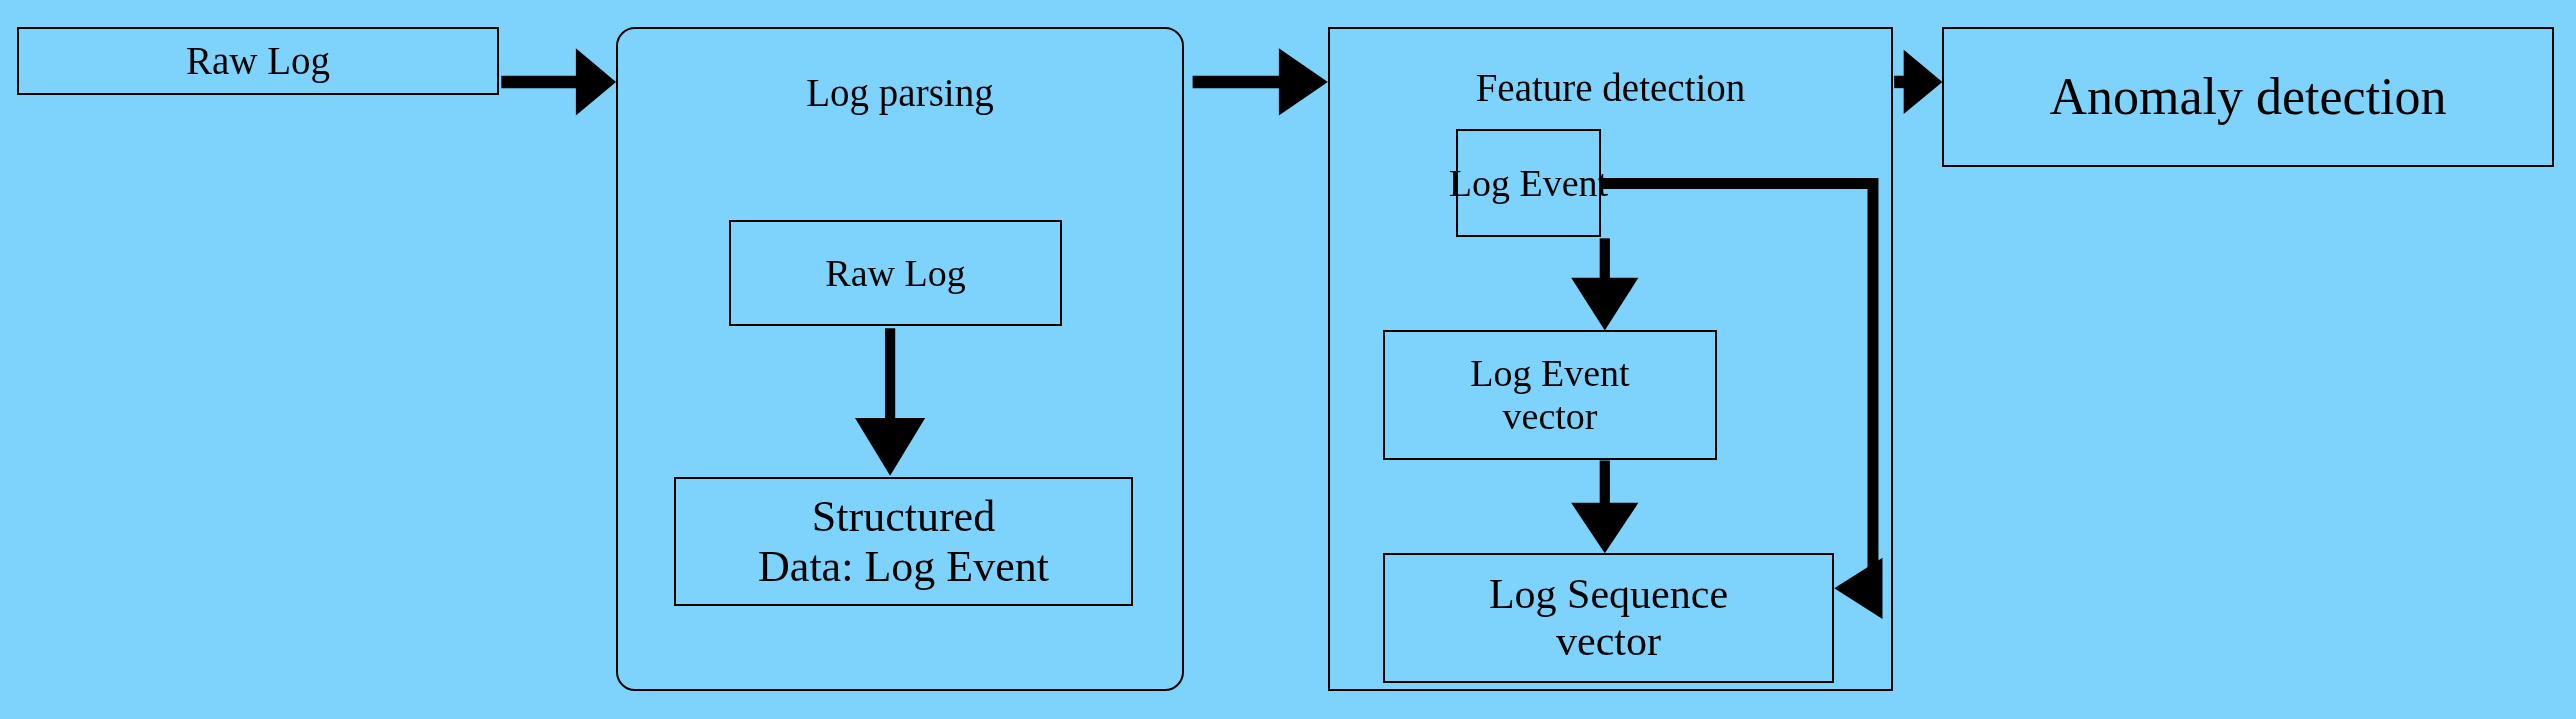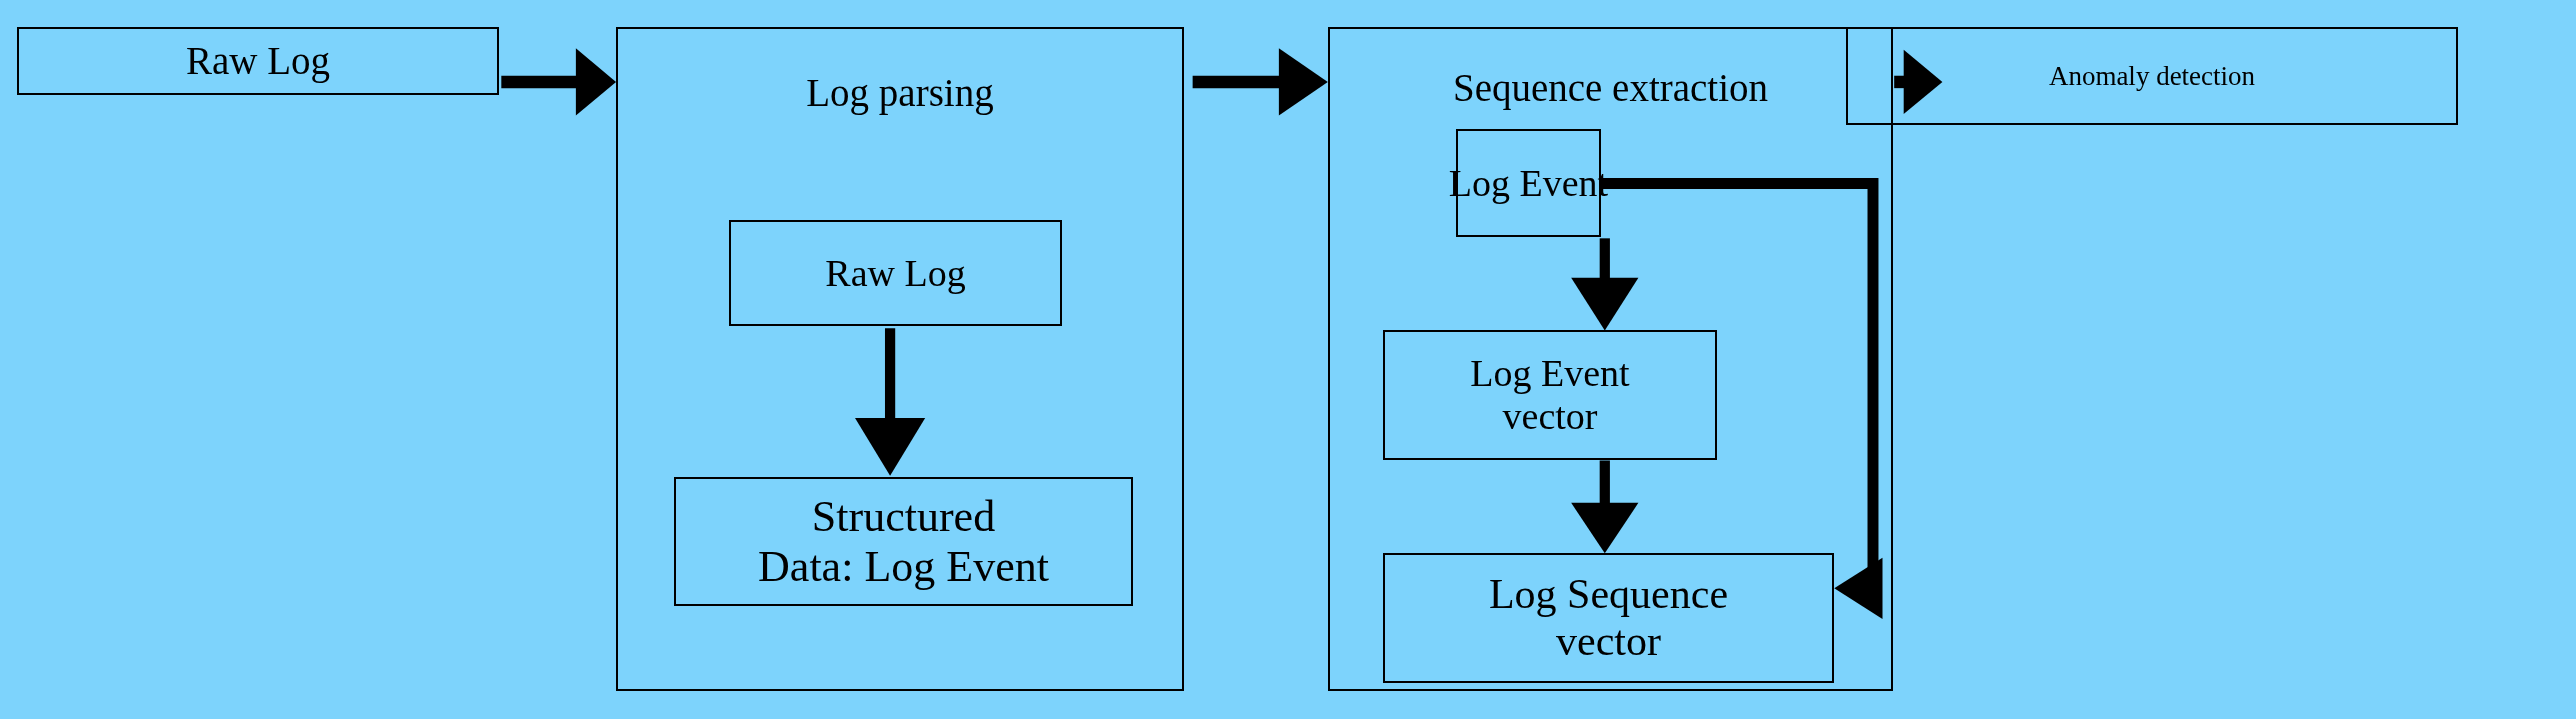--- a/index.html
+++ b/index.html
@@ -60,52 +60,52 @@
 </style>
 </head>
 <body>
 
 <div id="canvas">
 
   <div class="node" style="left:17px; top:27px; width:482px; height:68px; font-size:39px;">
     <span>Raw Log</span>
   </div>
 
-  <div class="node stage" style="left:616px; top:27px; width:568px; height:664px; font-size:39px; padding-top:42px;">
+  <div class="node stage" style="left:616px; top:27px; width:568px; height:664px; font-size:39px; padding-top:42px;border-radius:19px;">
     <span class="stage-label">Log parsing</span>
   </div>
 
   <div class="node" style="left:729px; top:220px; width:333px; height:106px; font-size:38px;">
     <span>Raw Log</span>
   </div>
 
   <div class="node" style="left:674px; top:477px; width:459px; height:129px; font-size:44px;">
     <span>Structured
 Data: Log Event</span>
   </div>
 
   <div class="node stage" style="left:1328px; top:27px; width:565px; height:664px; font-size:39px; padding-top:37px;">
-    <span class="stage-label">Sequence extraction</span>
+    <span class="stage-label">Feature detection</span>
   </div>
 
   <div class="node" style="left:1456px; top:129px; width:145px; height:108px; font-size:38px; white-space:nowrap;">
     <span>Log Event</span>
   </div>
 
   <div class="node" style="left:1383px; top:330px; width:334px; height:130px; font-size:38px;">
     <span>Log Event
 vector</span>
   </div>
 
   <div class="node" style="left:1383px; top:553px; width:451px; height:130px; font-size:42px;">
     <span>Log Sequence
 vector</span>
   </div>
 
-  <div class="node" style="left:1846px; top:27px; width:612px; height:98px; font-size:27px;">
+  <div class="node" style="left:1942px; top:27px; width:612px; height:140px; font-size:52px;">
     <span>Anomaly detection</span>
   </div>
 
   <svg class="svg-layer" viewBox="0 0 3525 985">
 
     <g>
       <line class="edge-path" x1="686" y1="112" x2="800" y2="112" stroke-width="17"></line>
       <polygon class="arrow-head" points="788,66 843,112 788,158"></polygon>
     </g>
 

